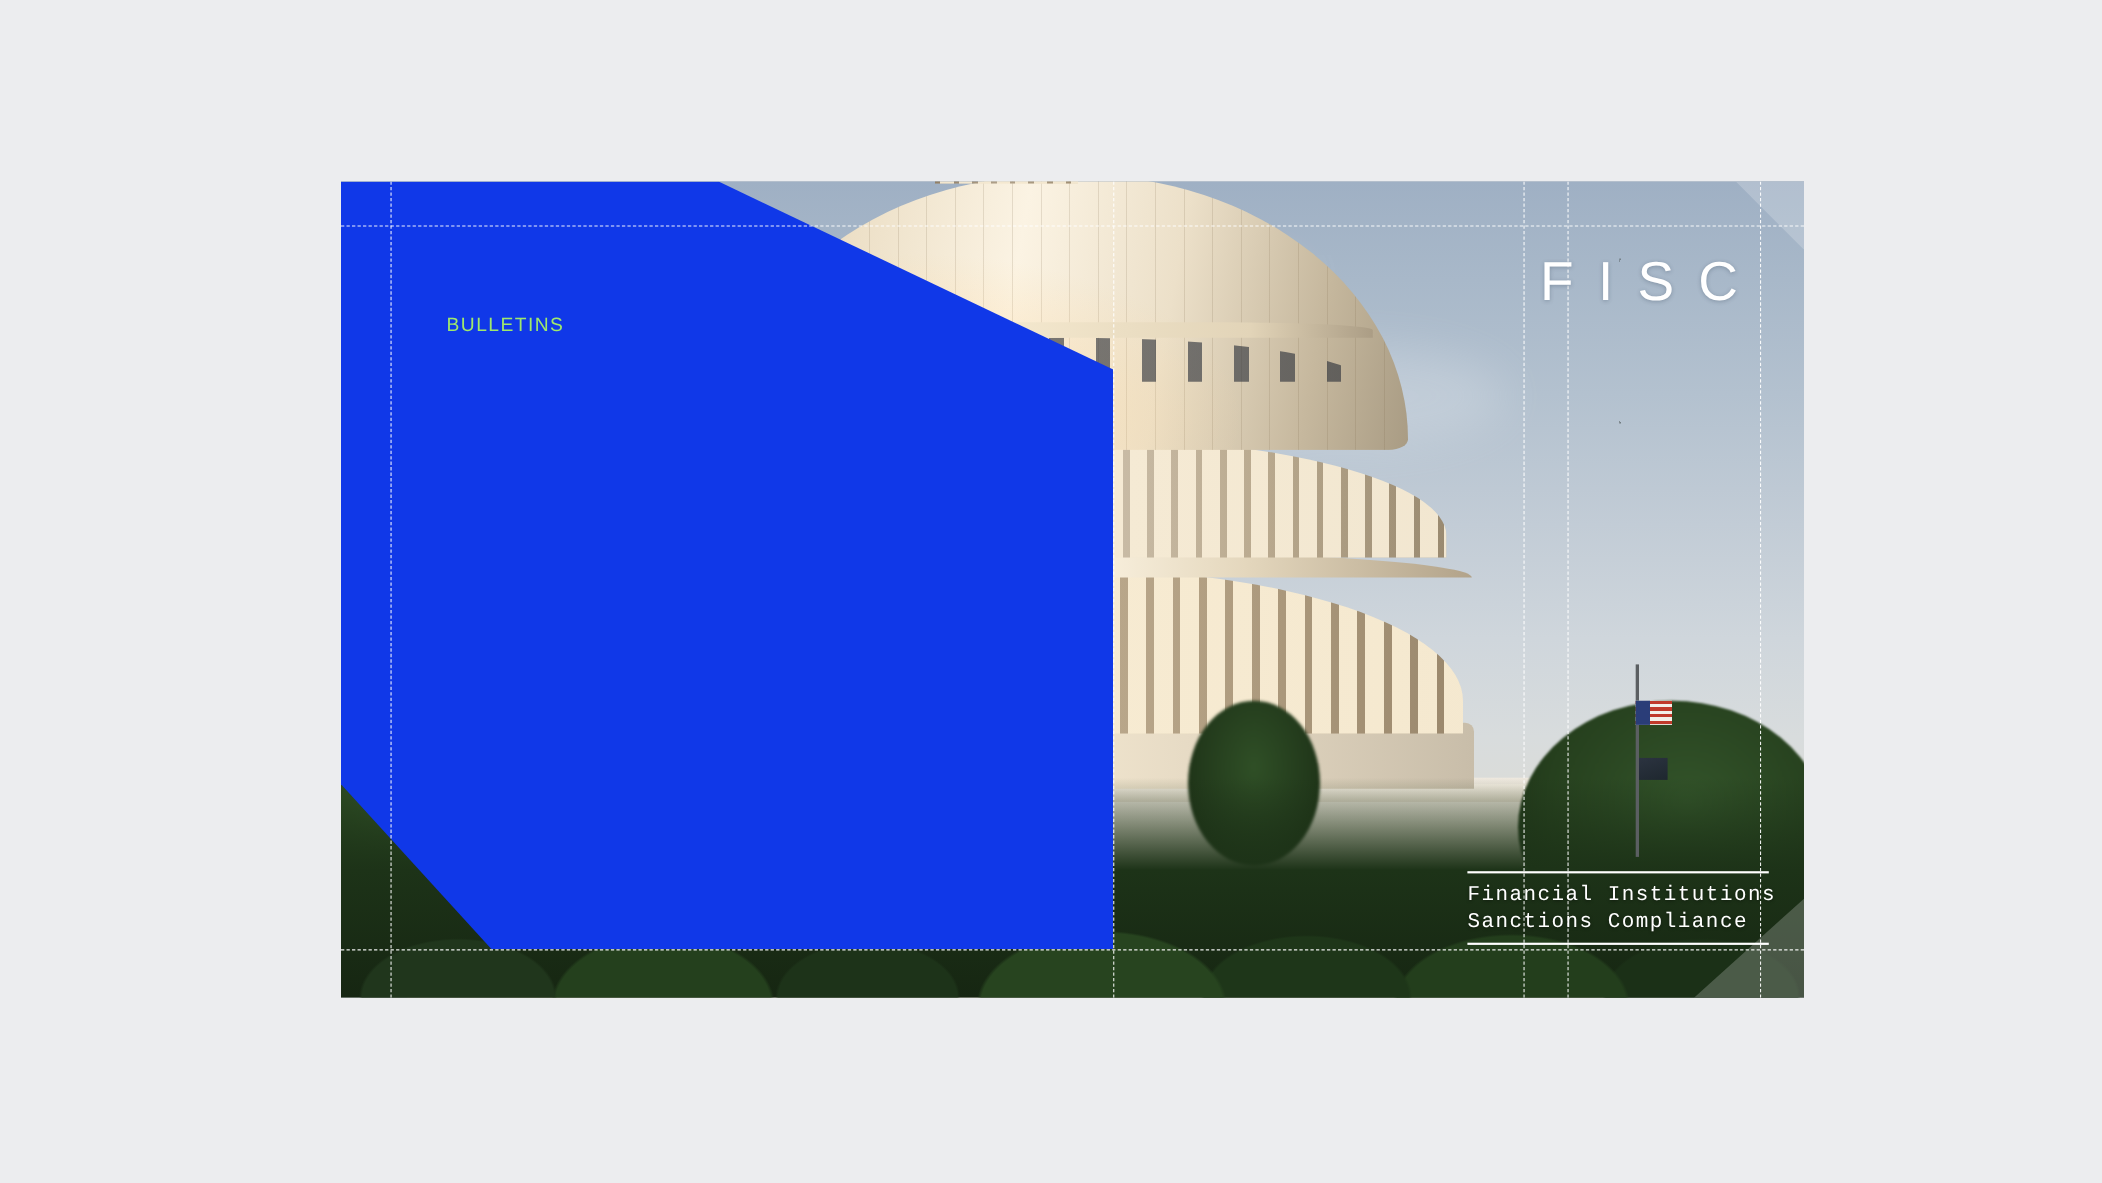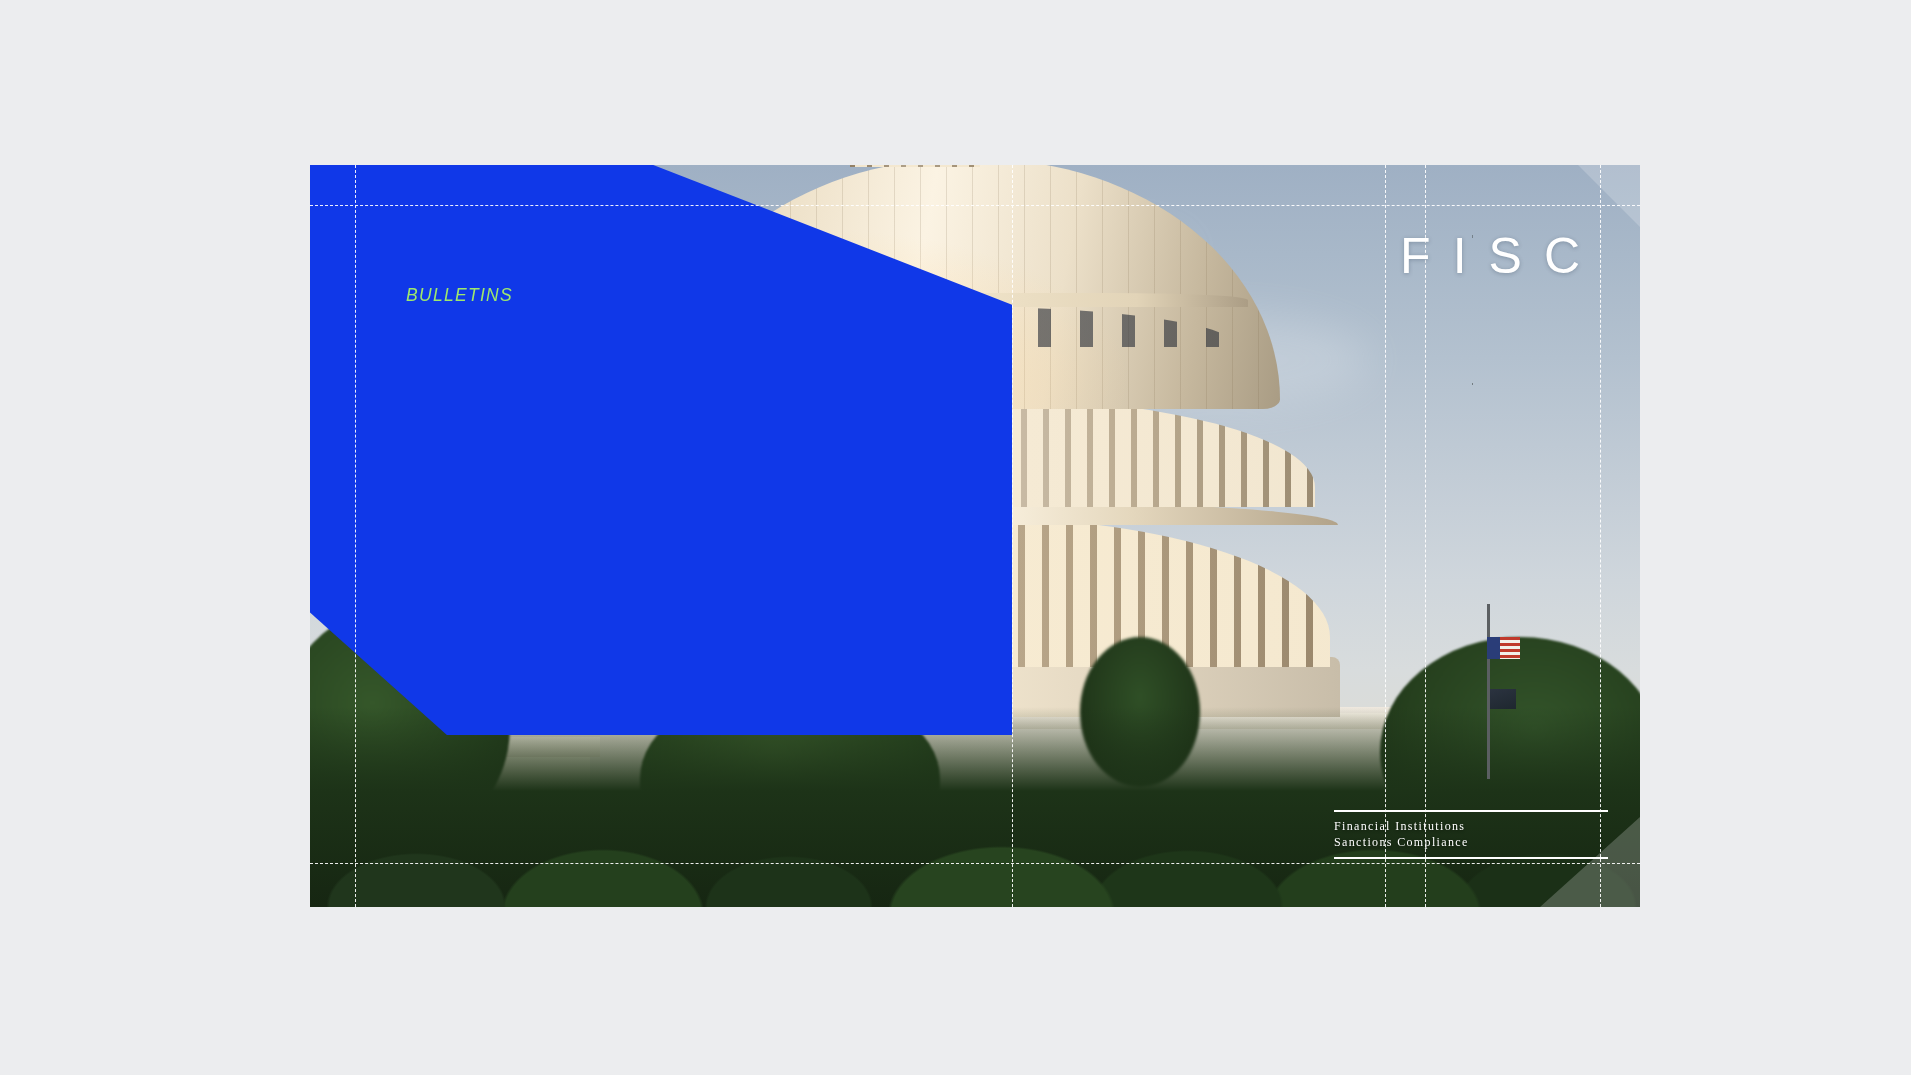--- a/index.html
+++ b/index.html
@@ -240,24 +240,23 @@
   }
   .h-guide {
     position: absolute; left: 0; right: 0; height: 0;
     border-top: 1.5px dashed rgba(255,255,255,0.92);
   }
 
   
   .blue-panel {
     position: absolute;
     left: 0; top: 0;
-    width: 702px; height: 570px;
+    width: 702px; height: 698px;
     background: #1038e8;
     clip-path: polygon(0 0, 48.9% 0, 100% 24.5%, 100% 100%, 19.5% 100%, 0 78.5%);
-    font-style: italic;
   }
 
   .panel-inner {
     position: absolute;
     left: 96px;
     top: 122px;
     width: 560px;
   }
 
   .eyebrow {
@@ -301,26 +300,26 @@
     position: absolute;
     right: 32px;
     bottom: 48px;
     width: 274px;
     border-top: 2px solid #ffffff;
     border-bottom: 2px solid #ffffff;
     padding: 7px 0 7px 0;
   }
   .tagline-line {
     color: #ffffff;
-    font-size: 12px;
+    font-size: 19px;
     letter-spacing: 1.35px;
     line-height: 1.28;
     font-weight: 400;
     white-space: nowrap;
-    font-family: Liberation Serif, serif;
+    font-family: Liberation Mono, monospace;
     text-shadow: 0 1px 3px rgba(0,0,0,0.45);
   }
 </style>
 </head>
 <body>
 
 <div id="stage">
 
   <div class="canvas">
 

